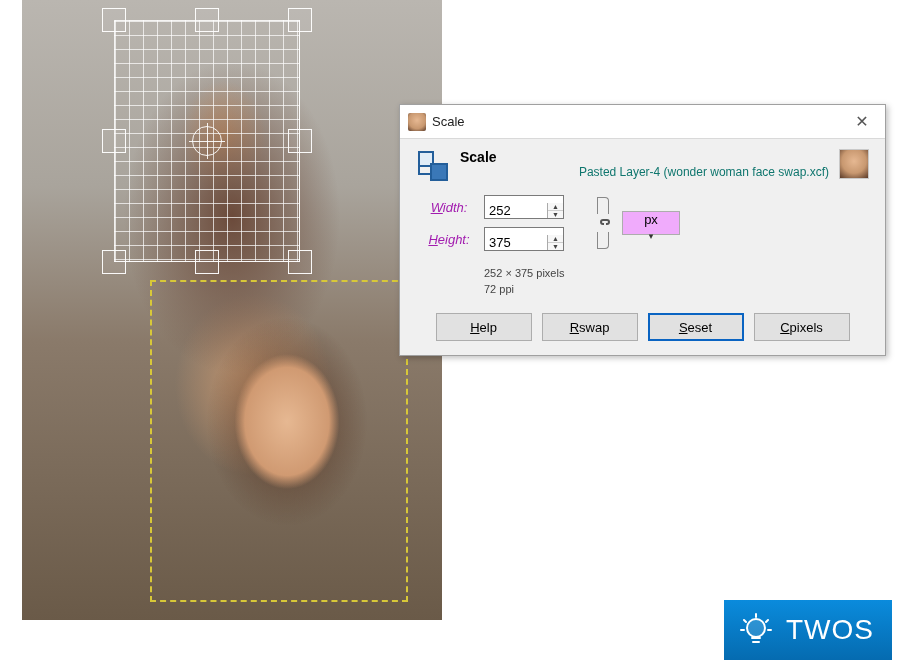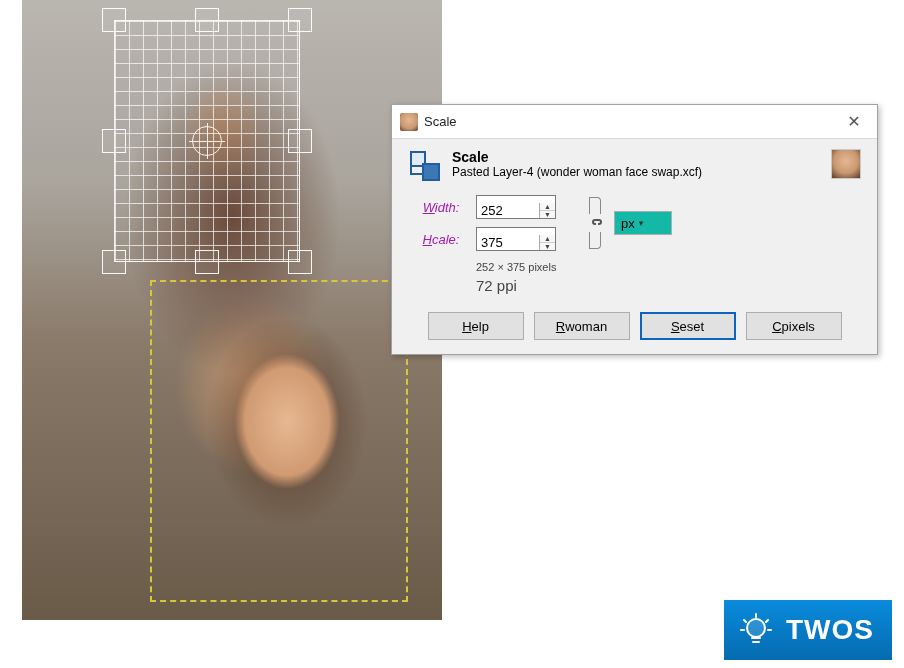--- a/index.html
+++ b/index.html
@@ -102,21 +102,21 @@
   height: 270px;
   background:
     radial-gradient(ellipse 70px 90px at 50% 45%, #e6b892 0%, #d09a72 60%, transparent 75%),
     radial-gradient(ellipse 100px 130px at 50% 45%, #5a3a28 0%, transparent 80%);
   border-radius: 50% 50% 48% 48%;
 }
 
 
 .dialog {
   position: absolute;
-  left: 391px;
+  left: 399px;
   top: 104px;
   width: 487px;
   background: #f0f0f0;
   border: 1px solid #a0a0a0;
   box-shadow: 2px 2px 6px rgba(0,0,0,0.25);
 }
 .titlebar {
   height: 34px;
   background: #fff;
   border-bottom: 1px solid #d9d9d9;
@@ -155,21 +155,21 @@
   background: #e0ecf7;
 }
 .header-icon .sq1 { left: 2px; top: 2px; width: 16px; height: 16px; }
 .header-icon .sq2 { left: 14px; top: 14px; width: 18px; height: 18px; background: #3a78b8; }
 .header-icon .arr {
   position: absolute; left: 2px; top: 14px; width: 12px; height: 12px;
   border-left: 2px solid #235e9a; border-bottom: 2px solid #235e9a;
 }
 .header-texts { flex: 1; }
 .header-title { font-weight: bold; color: #000; font-size: 14px; }
-.header-sub { color: #000000; font-size: 12px; }
+.header-sub { color: #0f766e; font-size: 12px; text-align: right; }
 .header-thumb {
   width: 30px; height: 30px; border: 1px solid #c9c9c9;
   background:
     radial-gradient(circle at 50% 40%, #e6b892 0%, #c89870 55%, #5a3a28 100%);
 }
 
 .fields {
   display: grid;
   grid-template-columns: 58px 80px 18px 22px 70px;
   grid-template-rows: 28px 28px auto auto;
@@ -214,28 +214,28 @@
   border: 1px solid #888;
   left: 3px;
 }
 .link-col::before { top: 2px; border-bottom: none; border-radius: 0 4px 0 0; }
 .link-col::after { bottom: 2px; border-top: none; border-radius: 0 0 4px 0; }
 
 .unit-select {
   grid-row: 1 / span 2; grid-column: 5;
   align-self: center;
   height: 24px; width: 58px;
-  border: 1px solid #adadad; background: #14b8a6;
+  border: 1px solid #adadad; background: #f0abfc;
   display: flex; align-items: center; padding: 0 6px;
-  gap: 4px; color: #000;
+  gap: 4px; color: #000; flex-direction: column;
 }
 .unit-caret { font-size: 9px; color: #333; }
 
-.info1 { grid-column: 2 / span 4; font-size: 11px; color: #444; margin-top: 4px; }
-.info2 { grid-column: 2 / span 4; font-size: 15px; color: #444; }
+.info1 { grid-column: 2 / span 4; font-size: 11px; color: #444; margin-top: 10px; }
+.info2 { grid-column: 2 / span 4; font-size: 11px; color: #444; }
 
 .button-row {
   display: flex; gap: 10px; justify-content: center;
   margin-top: 18px;
 }
 .btn {
   min-width: 96px; height: 28px;
   border: 1px solid #adadad;
   background: #e1e1e1;
   color: #000;
@@ -253,21 +253,21 @@
   display: flex; align-items: center; gap: 10px;
   background: linear-gradient(180deg, #0a8bdc 0%, #056bb0 100%);
   padding: 10px 18px 10px 12px;
   color: #fff;
 }
 .wm-bulb {
   width: 40px; height: 40px; position: relative;
 }
 .wm-bulb svg { width: 100%; height: 100%; }
 .wm-text {
-  font-weight: 700; font-size: 28px; letter-spacing: 1px;
+  font-weight: 400; font-size: 28px; letter-spacing: 1px;
   font-family: Arial, sans-serif;
 }
 </style>
 </head>
 <body>
 
 <div class="canvas-area">
   <div class="image-bg"></div>
   <div class="pasted-face"></div>
 
@@ -327,42 +327,42 @@
               <path d="M6 4h4a3 3 0 010 6h-1V8h1a1 1 0 000-2H6a1 1 0 000 2h1v2H6a3 3 0 010-6z" fill="#555"></path>
             </svg>
         </span>
       </div>
 
       <div class="unit-select">
         <span>px</span>
         <span class="unit-caret">▾</span>
       </div>
 
-      <div class="lbl"><span class="uline">H</span><span>cale:</span></div>
+      <div class="lbl"><span class="uline">H</span><span>eight:</span></div>
       <div class="spin">
         <input type="text" value="375" style="">
         <div class="spin-btns">
           <div class="spin-btn">▲</div>
           <div class="spin-btn">▼</div>
         </div>
       </div>
       <div></div>
 
       <div class="info1">252 × 375 pixels</div>
       <div class="info2">72 ppi</div>
     </div>
 
     <div class="button-row">
       <div class="btn">
           <span class="uline">H</span>
           <span>elp</span>
         </div>
       <div class="btn">
           <span class="uline">R</span>
-          <span>woman</span>
+          <span>swap</span>
         </div>
       <div class="btn primary">
           <span class="uline">S</span>
           <span>eset</span>
         </div>
       <div class="btn">
           <span class="uline">C</span>
           <span>pixels</span>
         </div>
     </div>

